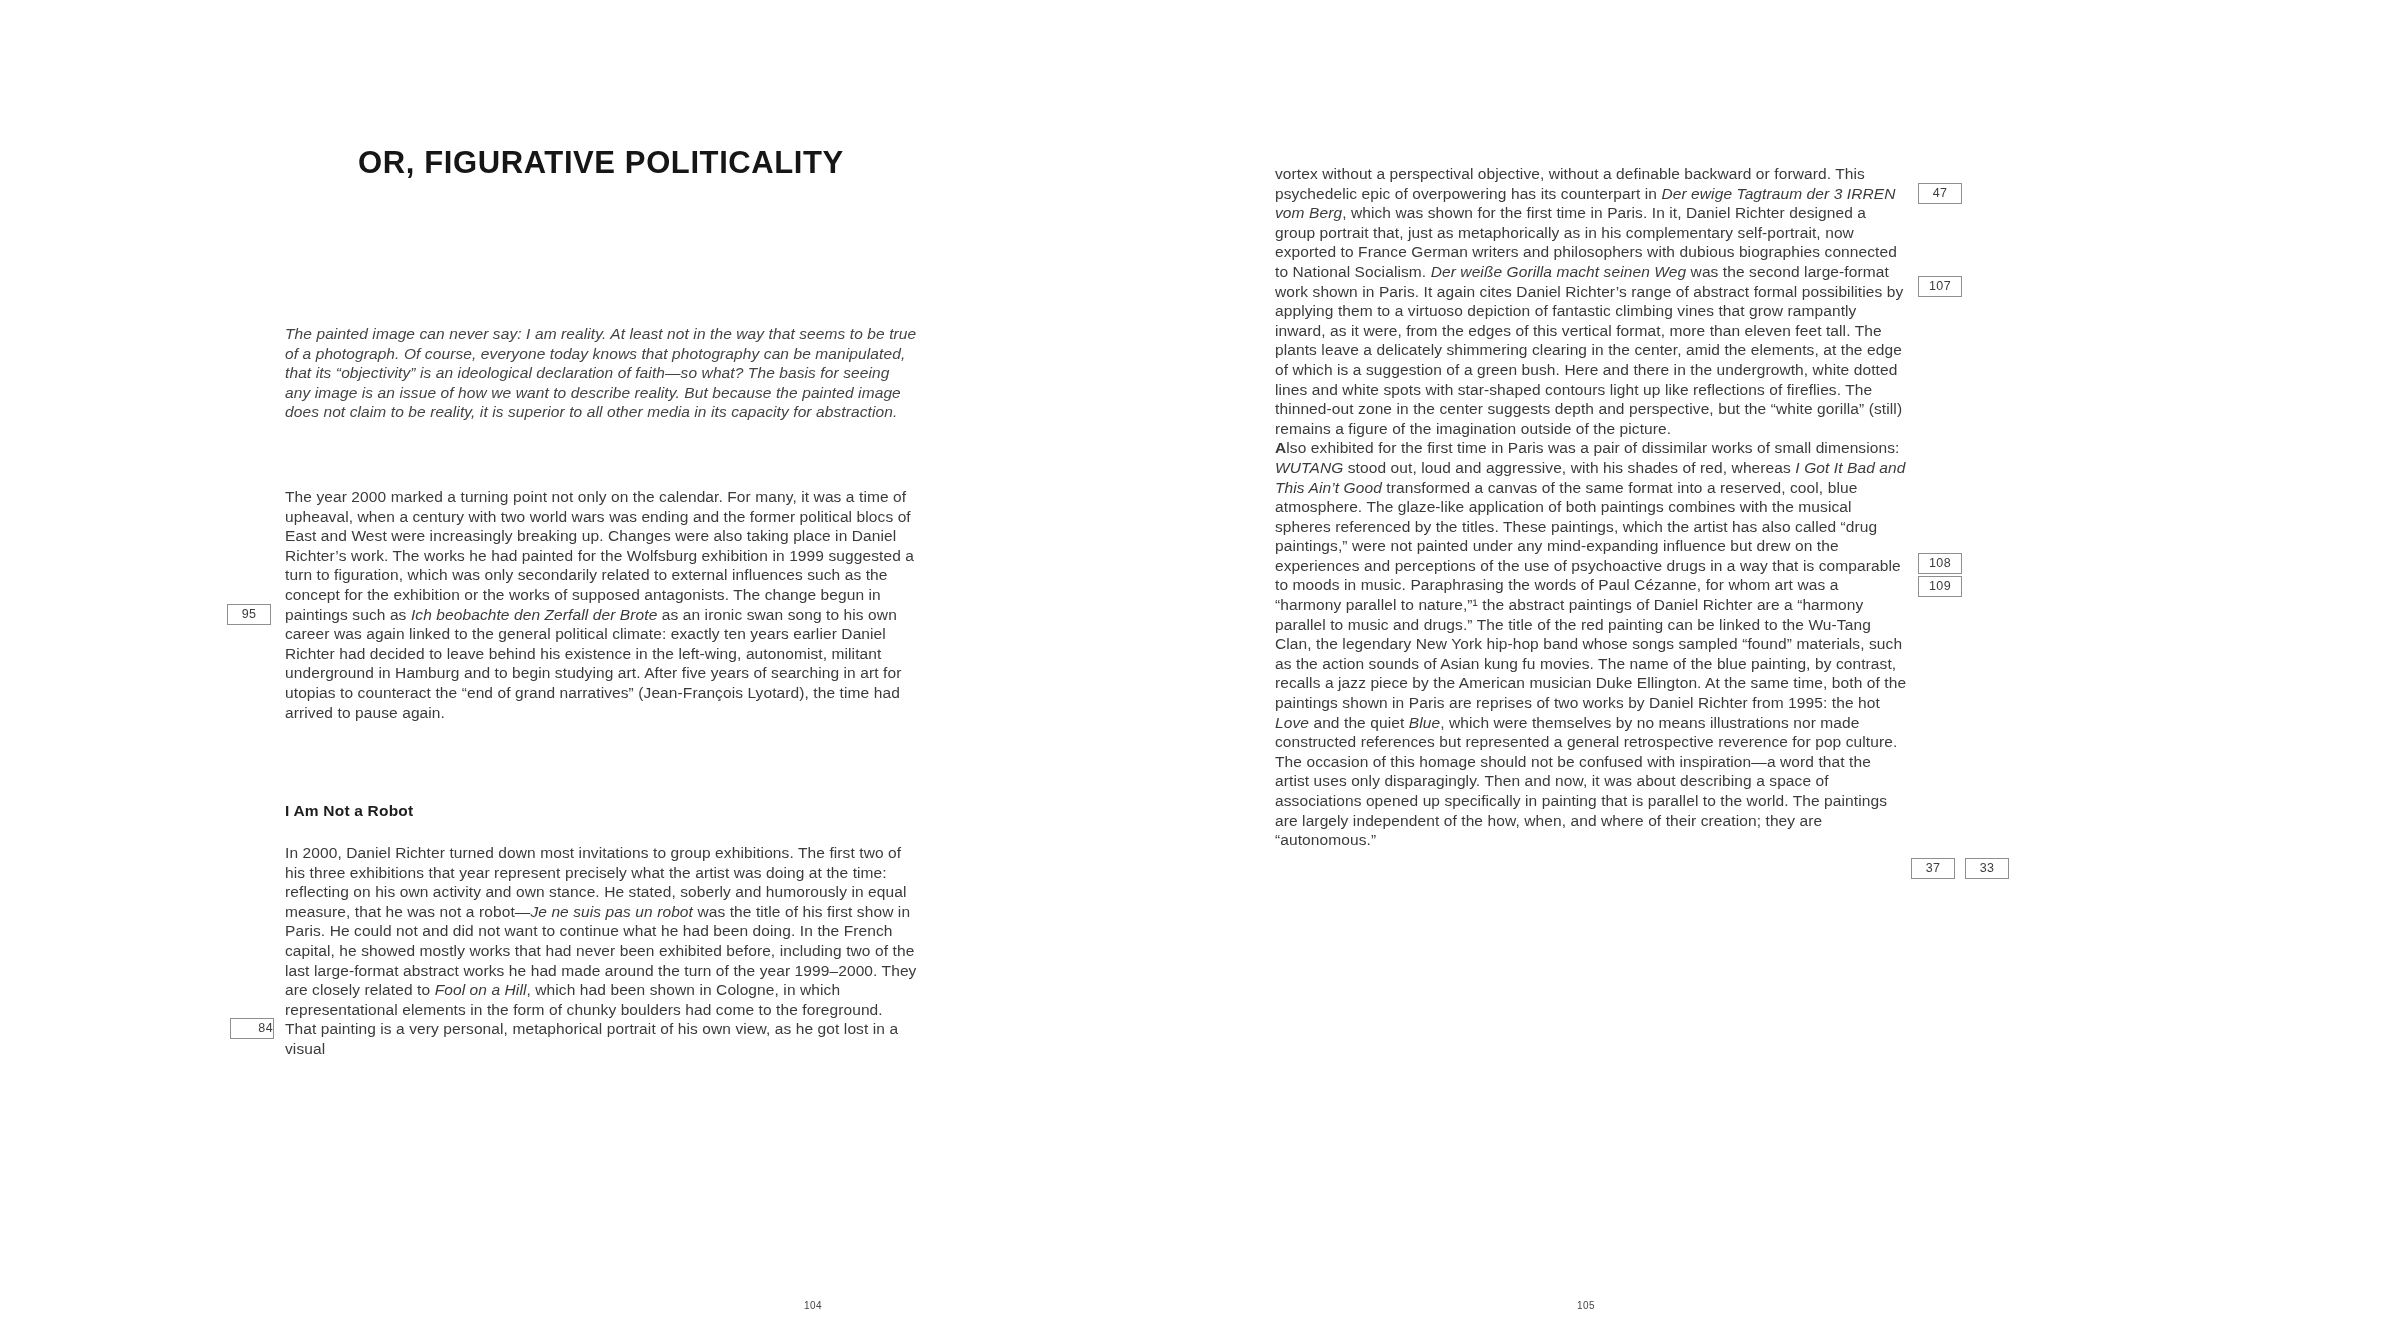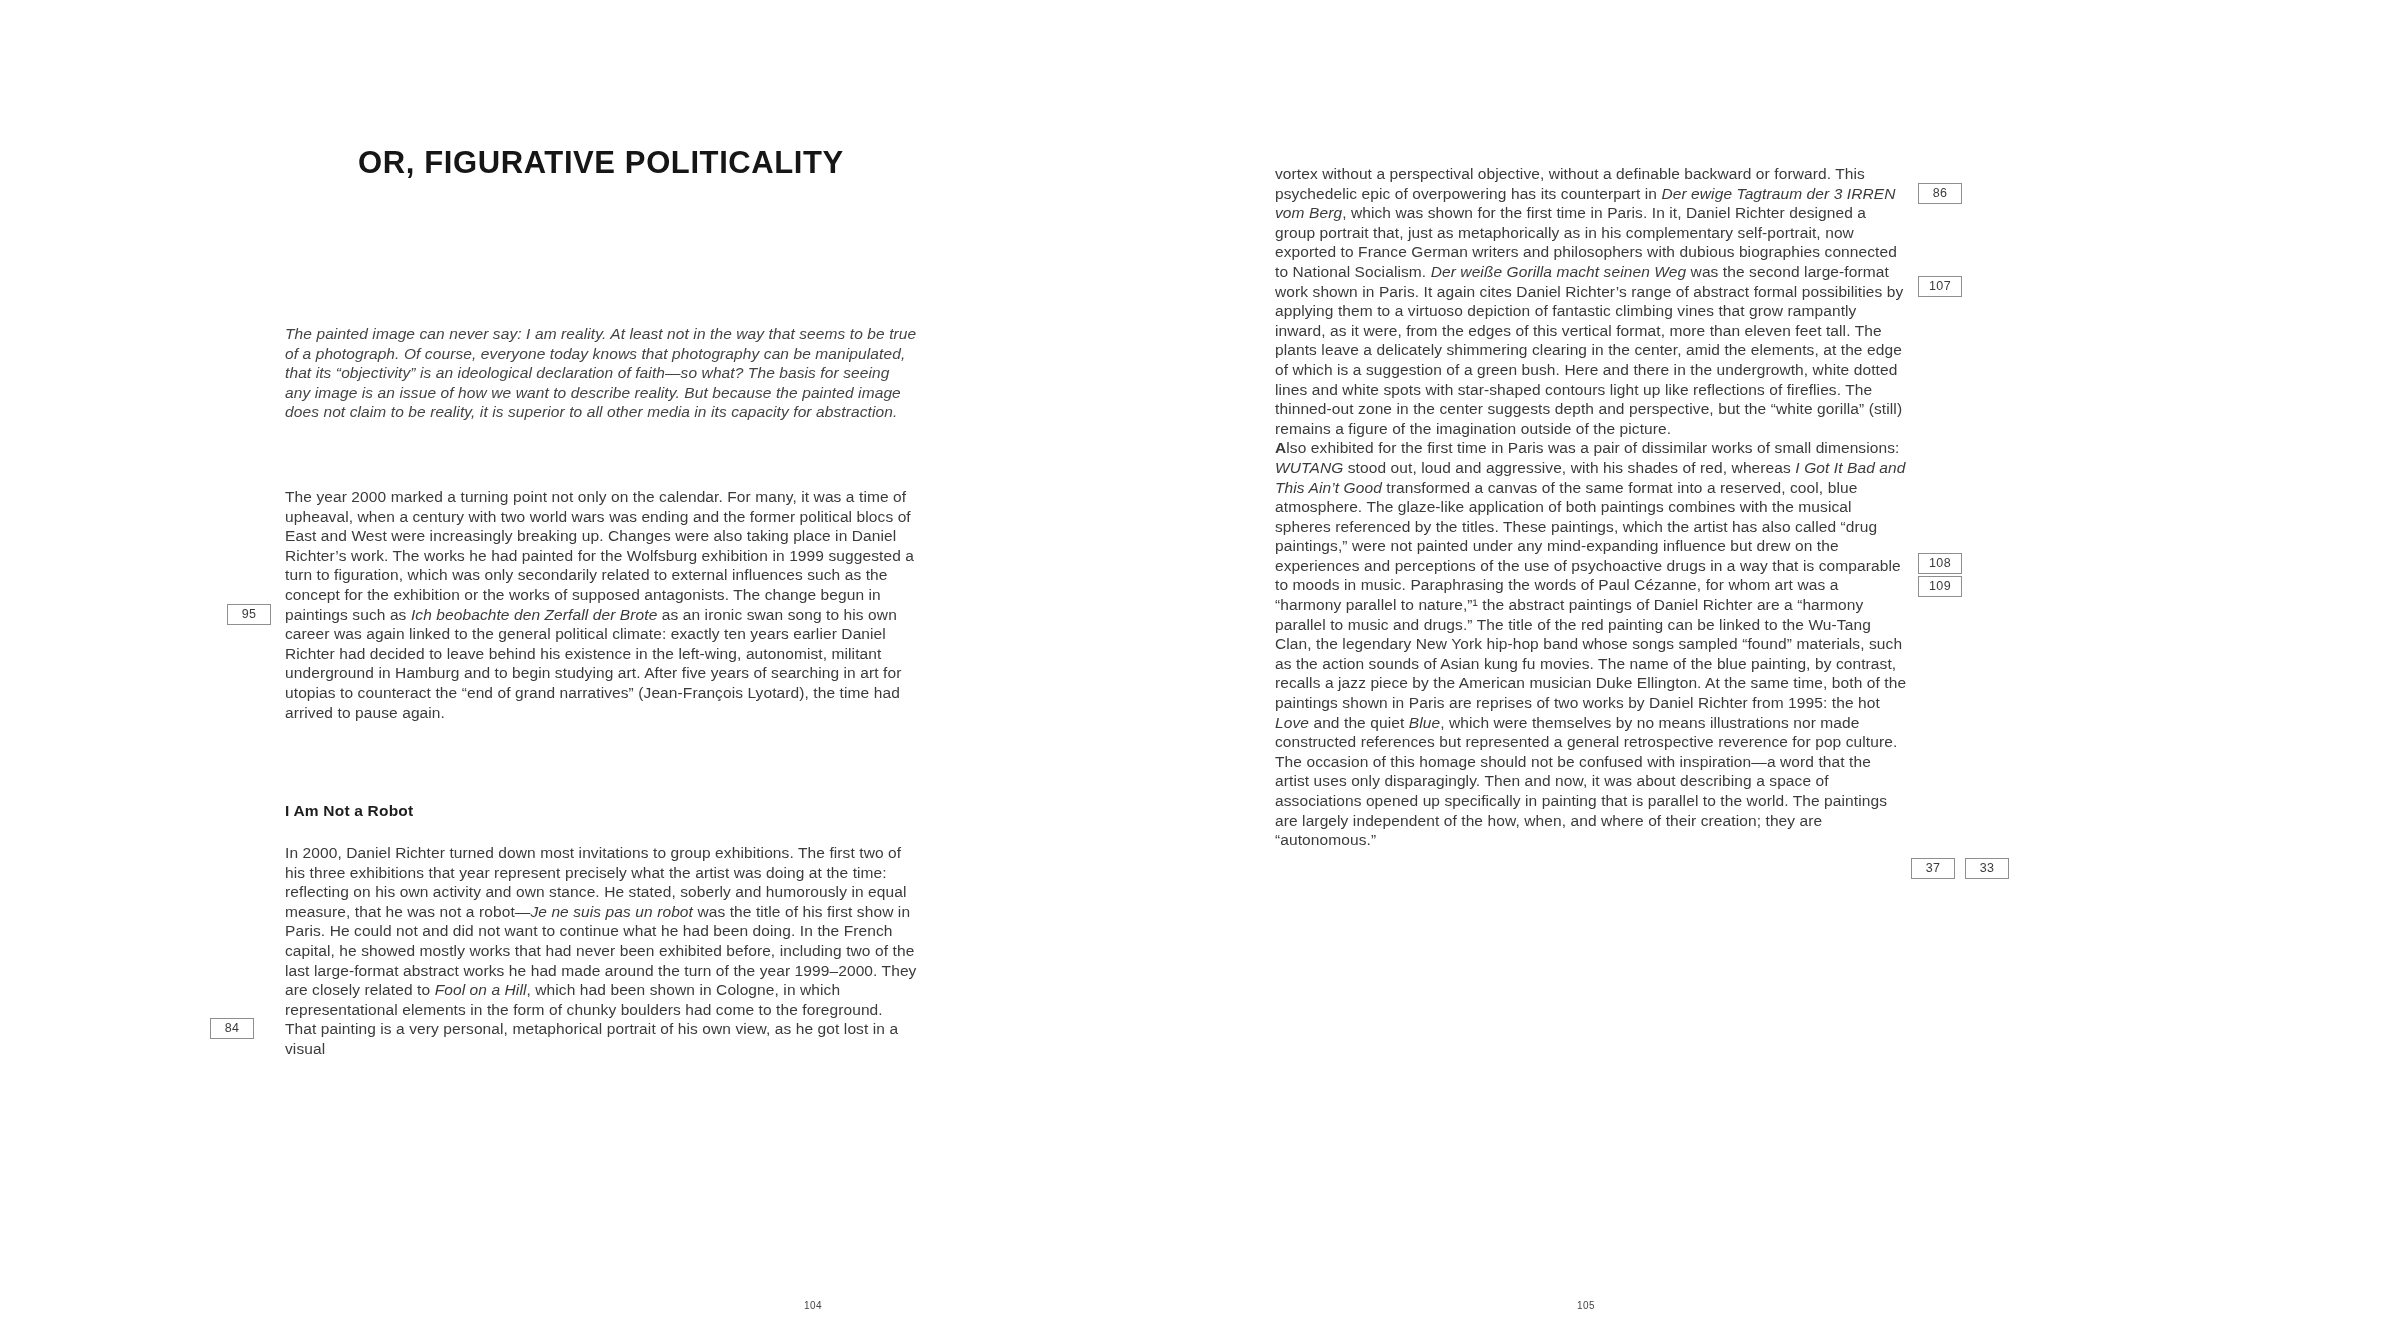--- a/index.html
+++ b/index.html
@@ -93,33 +93,33 @@
 
     <div class="col-block epigraph">The painted image can never say: I am reality. At least not in the way that seems to be true of a photograph. Of course, everyone today knows that photography can be manipulated, that its “objectivity” is an ideological declaration of faith—so what? The basis for seeing any image is an issue of how we want to describe reality. But because the painted image does not claim to be reality, it is superior to all other media in its capacity for abstraction.</div>
 
     <div class="col-block para" style="left:285px; top:487px;"><span>The year 2000 marked a turning point not only on the calendar. For many, it was a time of upheaval, when a century with two world wars was ending and the former political blocs of East and West were increasingly breaking up. Changes were also taking place in Daniel Richter’s work. The works he had painted for the Wolfsburg exhibition in 1999 suggested a turn to figuration, which was only secondarily related to external influences such as the concept for the exhibition or the works of supposed antagonists. The change begun in paintings such as </span><span style="font-style: italic;">Ich beobachte den Zerfall der Brote</span><span> as an ironic swan song to his own career was again linked to the general political climate: exactly ten years earlier Daniel Richter had decided to leave behind his existence in the left-wing, autonomist, militant underground in Hamburg and to begin studying art. After five years of searching in art for utopias to counteract the “end of grand narratives” (Jean-François Lyotard), the time had arrived to pause again.</span></div>
 
     <h2 class="subheading">I Am Not a Robot</h2>
 
     <div class="col-block para" style="left:285px; top:843px;"><span>In 2000, Daniel Richter turned down most invitations to group exhibitions. The first two of his three exhibitions that year represent precisely what the artist was doing at the time: reflecting on his own activity and own stance. He stated, soberly and humorously in equal measure, that he was not a robot—</span><span style="font-style: italic;">Je ne suis pas un robot</span><span> was the title of his first show in Paris. He could not and did not want to continue what he had been doing. In the French capital, he showed mostly works that had never been exhibited before, including two of the last large-format abstract works he had made around the turn of the year 1999–2000. They are closely related to </span><span style="font-style: italic;">Fool on a Hill</span><span>, which had been shown in Cologne, in which representational elements in the form of chunky boulders had come to the foreground. That painting is a very personal, metaphorical portrait of his own view, as he got lost in a visual</span></div>
 
     <div class="ref-box" style="left:227px; top:604px;">95</div>
-    <div class="ref-box" style="left:210px; top:1018px;">84</div>
+    <div class="ref-box" style="left:230px; top:1018px;text-align:right;">84</div>
 
     <div class="folio" style="left:813px;">104</div>
   </section>
 
   <section class="page page-right">
 
     <div class="col-block" style="left:75px; top:164px;">
       <p class="para-run"><span>vortex without a perspectival objective, without a definable backward or forward. This psychedelic epic of overpowering has its counterpart in </span><span style="font-style: italic;">Der ewige Tagtraum der 3 IRREN vom Berg</span><span>, which was shown for the first time in Paris. In it, Daniel Richter designed a group portrait that, just as metaphorically as in his complementary self-portrait, now exported to France German writers and philosophers with dubious biographies connected to National Socialism. </span><span style="font-style: italic;">Der weiße Gorilla macht seinen Weg</span><span> was the second large-format work shown in Paris. It again cites Daniel Richter’s range of abstract formal possibilities by applying them to a virtuoso depiction of fantastic climbing vines that grow rampantly inward, as it were, from the edges of this vertical format, more than eleven feet tall. The plants leave a delicately shimmering clearing in the center, amid the elements, at the edge of which is a suggestion of a green bush. Here and there in the undergrowth, white dotted lines and white spots with star-shaped contours light up like reflections of fireflies. The thinned-out zone in the center suggests depth and perspective, but the “white gorilla” (still) remains a figure of the imagination outside of the picture.</span></p>
       <p class="para-run"><span style="font-weight: 700;">A</span><span>lso exhibited for the first time in Paris was a pair of dissimilar works of small dimensions: </span><span style="font-style: italic;">WUTANG</span><span> stood out, loud and aggressive, with his shades of red, whereas </span><span style="font-style: italic;">I Got It Bad and This Ain’t Good</span><span> transformed a canvas of the same format into a reserved, cool, blue atmosphere. The glaze-like application of both paintings combines with the musical spheres referenced by the titles. These paintings, which the artist has also called “drug paintings,” were not painted under any mind-expanding influence but drew on the experiences and perceptions of the use of psychoactive drugs in a way that is comparable to moods in music. Paraphrasing the words of Paul Cézanne, for whom art was a “harmony parallel to nature,”¹ the abstract paintings of Daniel Richter are a “harmony parallel to music and drugs.” The title of the red painting can be linked to the Wu-Tang Clan, the legendary New York hip-hop band whose songs sampled “found” materials, such as the action sounds of Asian kung fu movies. The name of the blue painting, by contrast, recalls a jazz piece by the American musician Duke Ellington. At the same time, both of the paintings shown in Paris are reprises of two works by Daniel Richter from 1995: the hot </span><span style="font-style: italic;">Love</span><span> and the quiet </span><span style="font-style: italic;">Blue</span><span>, which were themselves by no means illustrations nor made constructed references but represented a general retrospective reverence for pop culture. The occasion of this homage should not be confused with inspiration—a word that the artist uses only disparagingly. Then and now, it was about describing a space of associations opened up specifically in painting that is parallel to the world. The paintings are largely independent of the how, when, and where of their creation; they are “autonomous.”</span></p>
     </div>
 
-    <div class="ref-box" style="left:718px; top:183px;">86</div>
+    <div class="ref-box" style="left:718px; top:183px;">47</div>
     <div class="ref-box" style="left:718px; top:276px;">107</div>
     <div class="ref-box" style="left:718px; top:553px;">108</div>
     <div class="ref-box" style="left:718px; top:576px;">109</div>
     <div class="ref-box" style="left:711px; top:858px;">37</div>
     <div class="ref-box" style="left:765px; top:858px;">33</div>
 
     <div class="folio" style="left:386px;">105</div>
   </section>
 
 </div>

